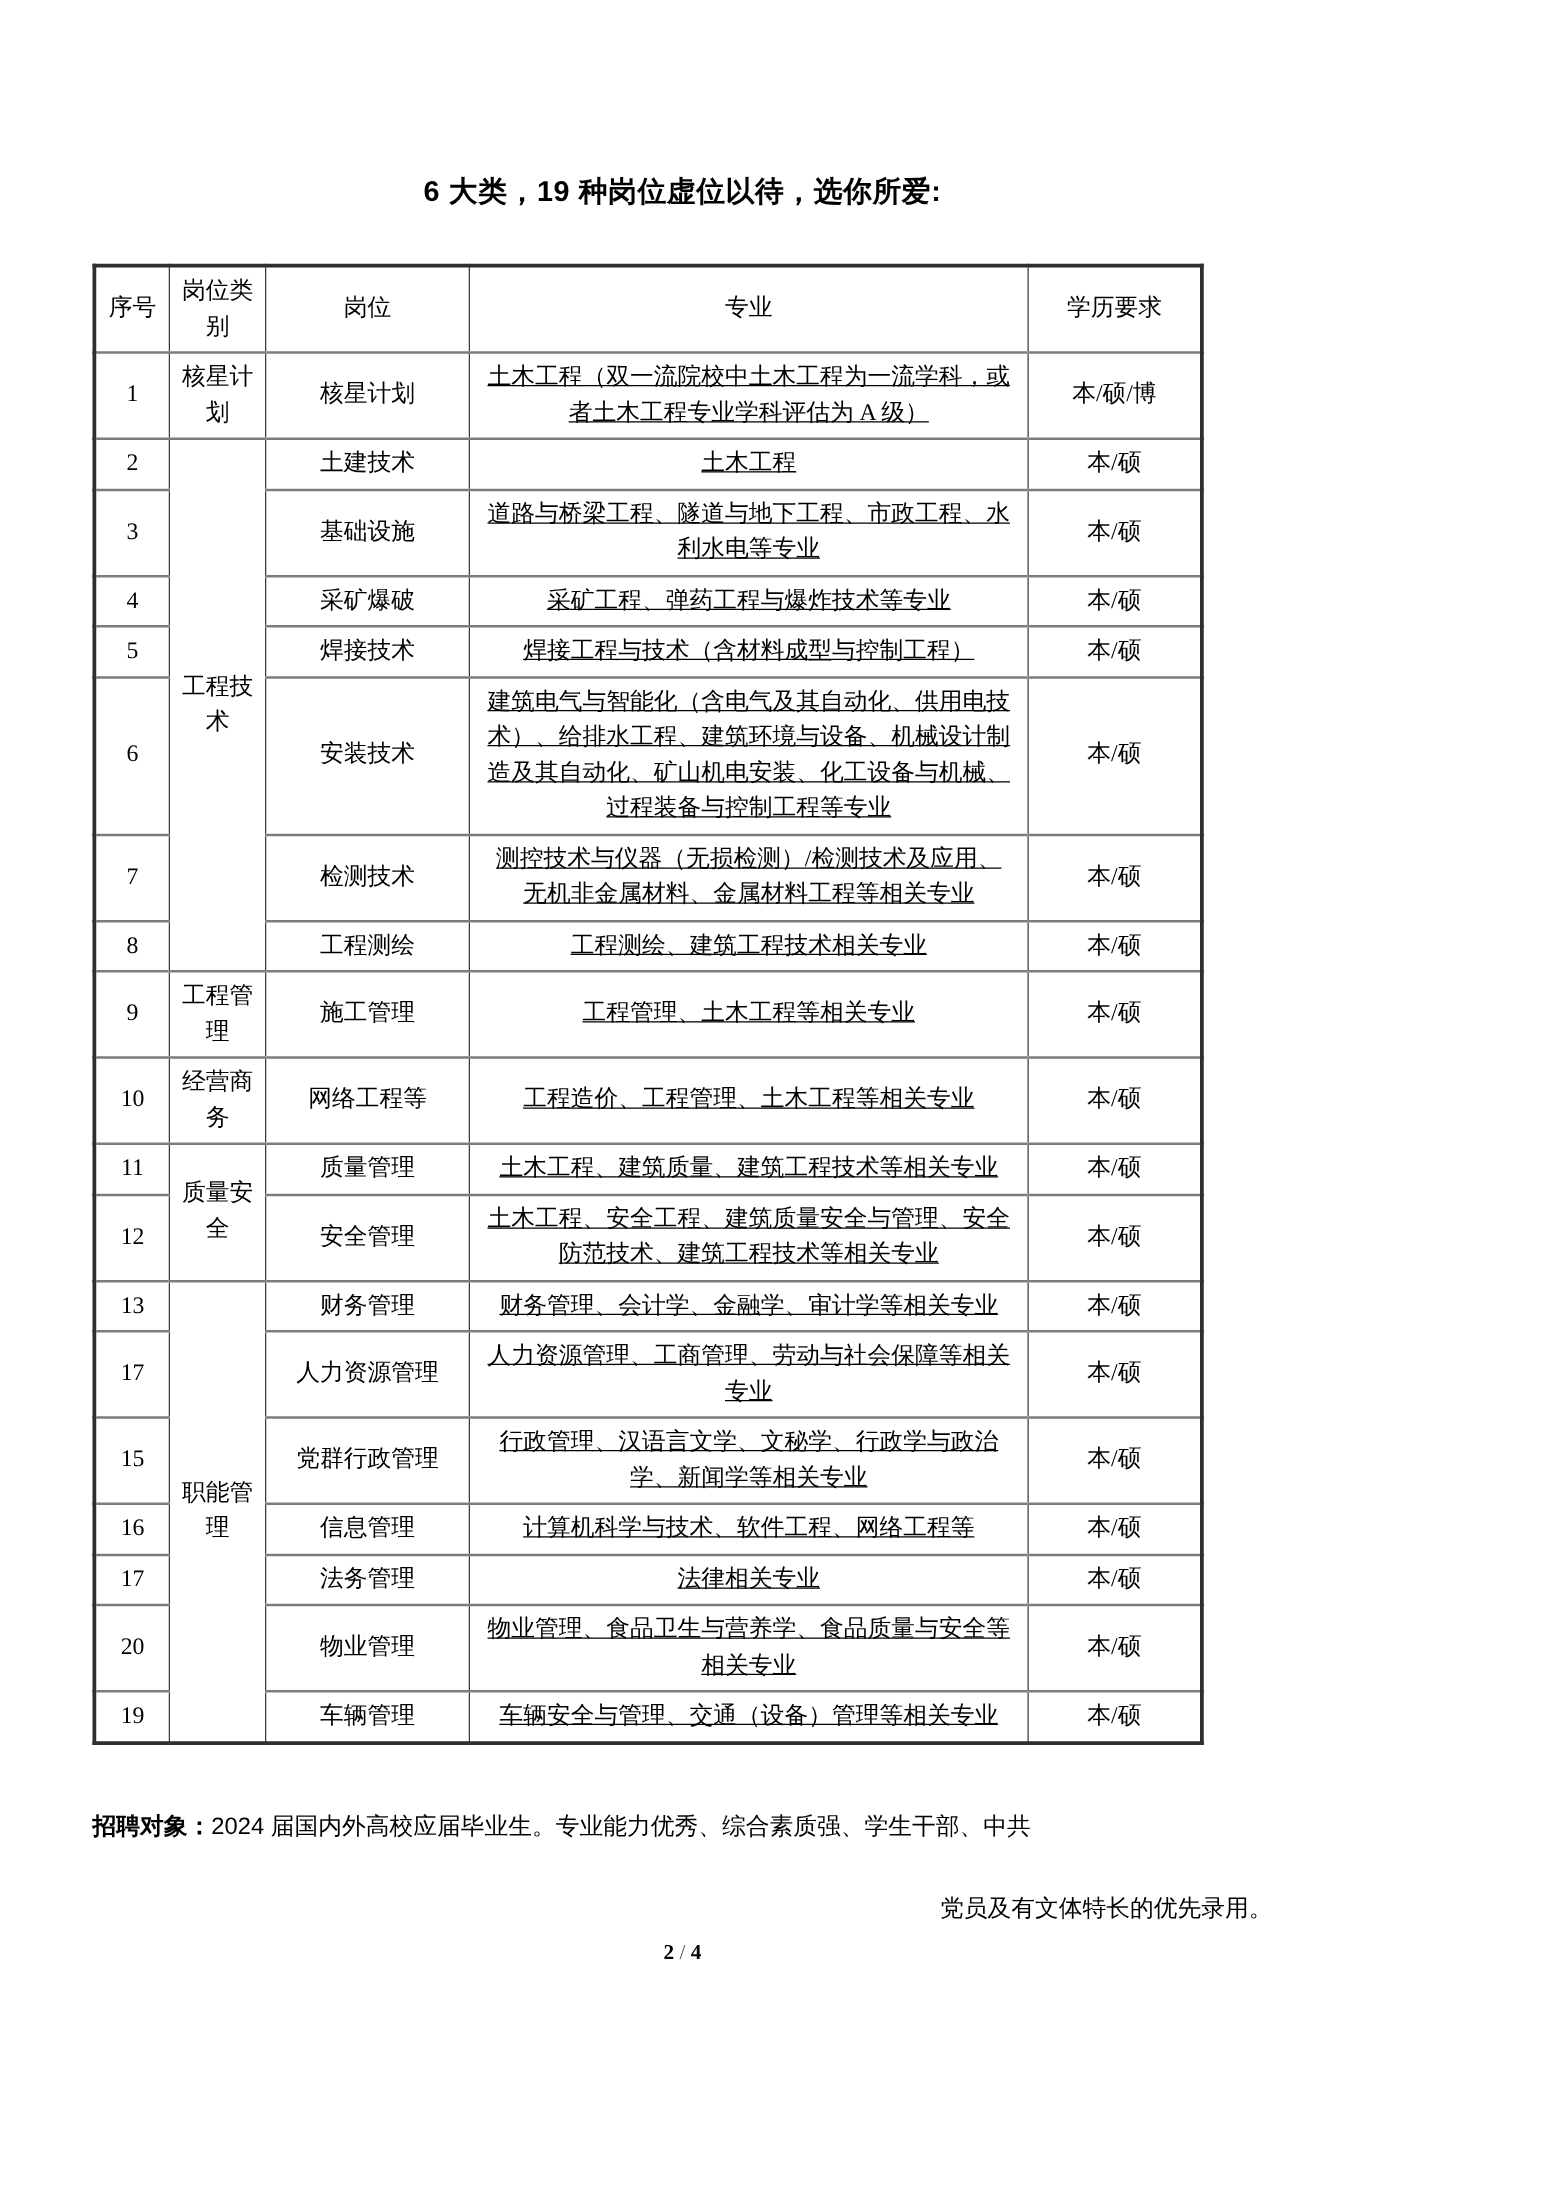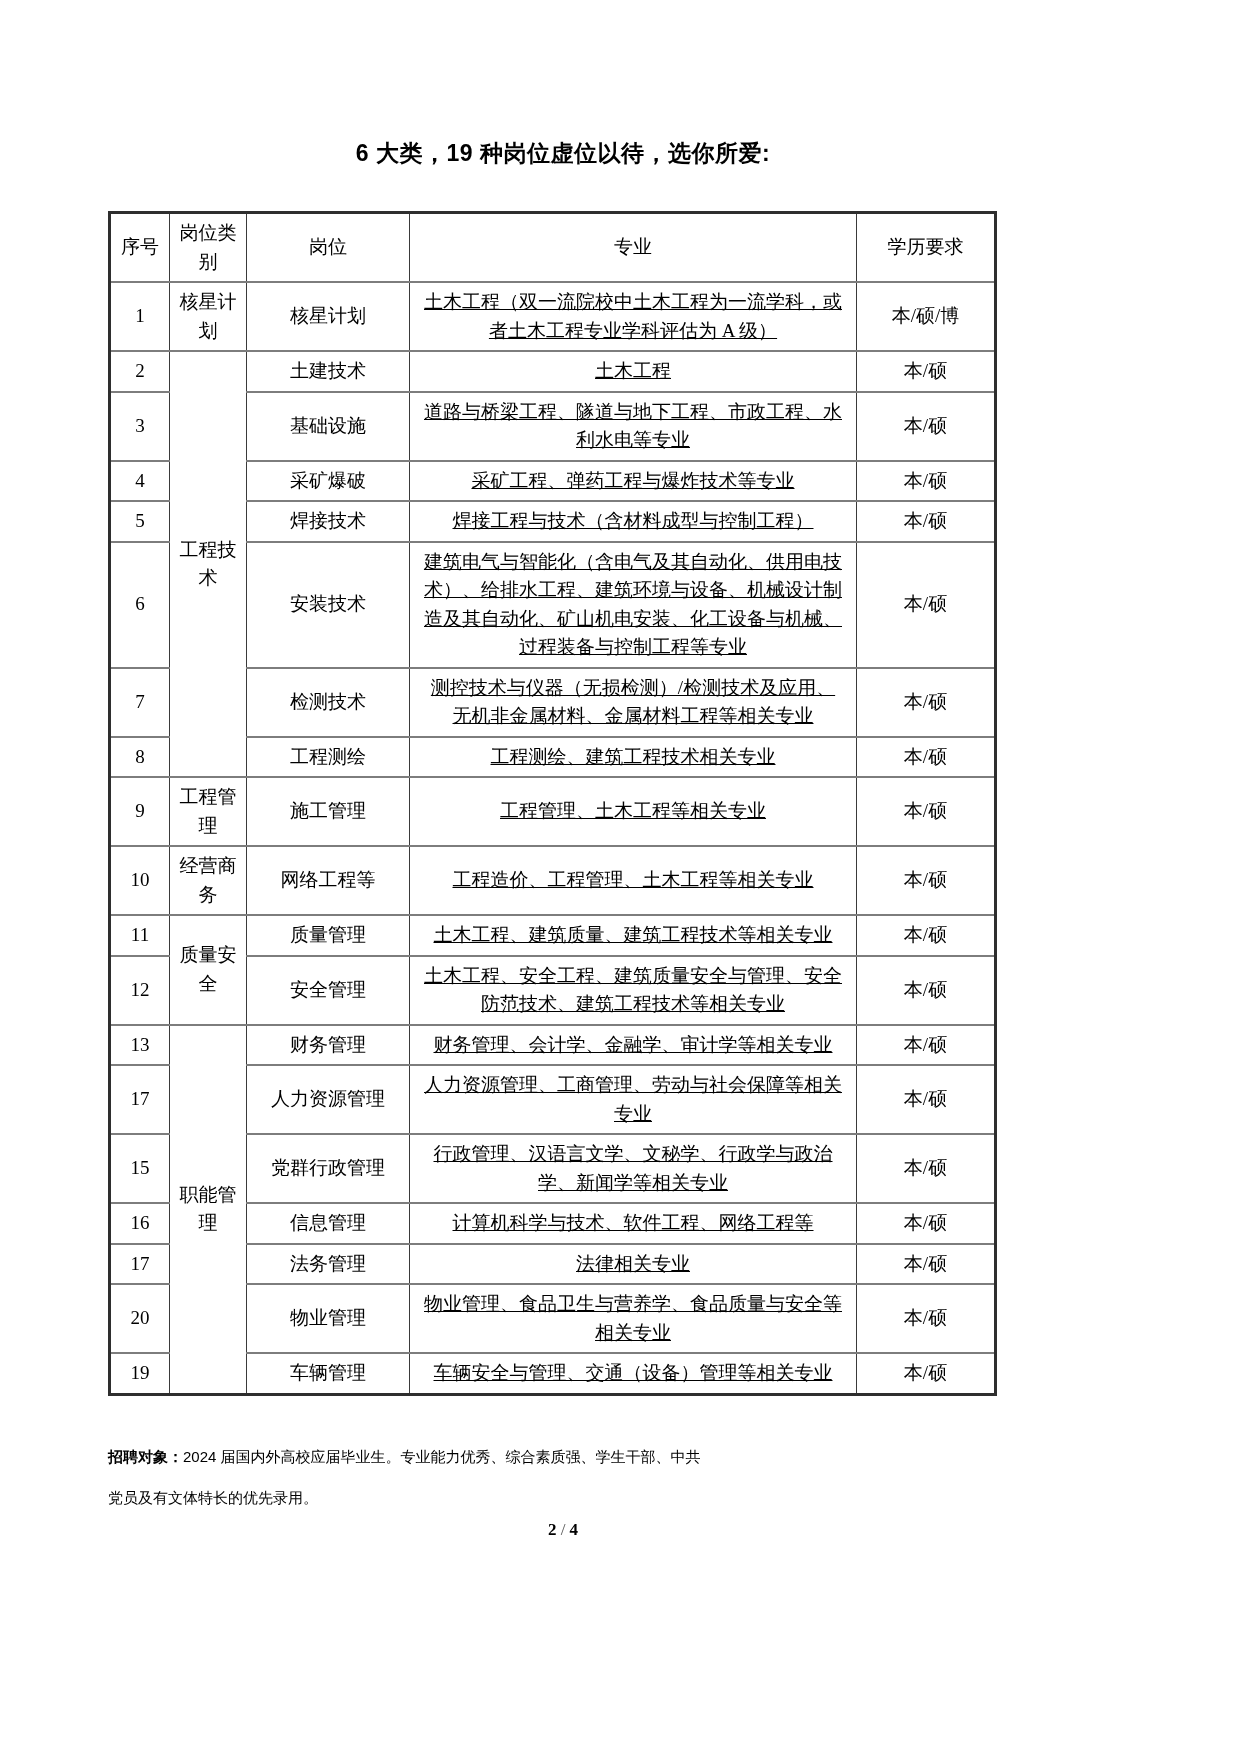--- a/index.html
+++ b/index.html
@@ -10,21 +10,21 @@
     background: #ffffff;
     color: #000000;
     font-family: "Liberation Serif", "DejaVu Serif", serif;
     box-sizing: border-box;
     position: relative;
   }
   .page {
     box-sizing: border-box;
     width: 1195px;
     height: 1754px;
-    padding: 138px 177px 0 108px;
+    padding: 138px 177px 0 74px;
   }
   .doc-title {
     font-family: "Liberation Sans", "DejaVu Sans", sans-serif;
     font-weight: 700;
     font-size: 23px;
     text-align: center;
     margin: 0 0 42px 0;
     letter-spacing: 0.5px;
   }
   table.jobs {
@@ -48,26 +48,26 @@
     line-height: 1.5;
     text-align: center;
     vertical-align: middle;
     padding: 5px 4px;
     word-break: break-word;
   }
   table.jobs td.major { padding: 5px 12px; text-decoration: underline; }
   table.jobs td.cat { word-break: break-all; padding: 5px 8px; }
   .notice {
     font-family: "Liberation Sans", "DejaVu Sans", sans-serif;
-    font-size: 15px;
+    font-size: 19px;
     margin-top: 52px;
   }
   .notice-line1 { text-align: left; white-space: nowrap; }
   .notice-label { font-weight: 700; }
-  .notice-line2 { text-align: left; margin-top: 22px; }
+  .notice-line2 { text-align: right; margin-top: 40px; }
   .page-number {
     font-family: "Liberation Serif", "DejaVu Serif", serif;
     font-weight: 700;
     font-size: 17px;
     text-align: center;
     margin-top: 12px;
   }
   .page-number .slash { font-weight: 400; color: #555; }
 </style>
 </head>

